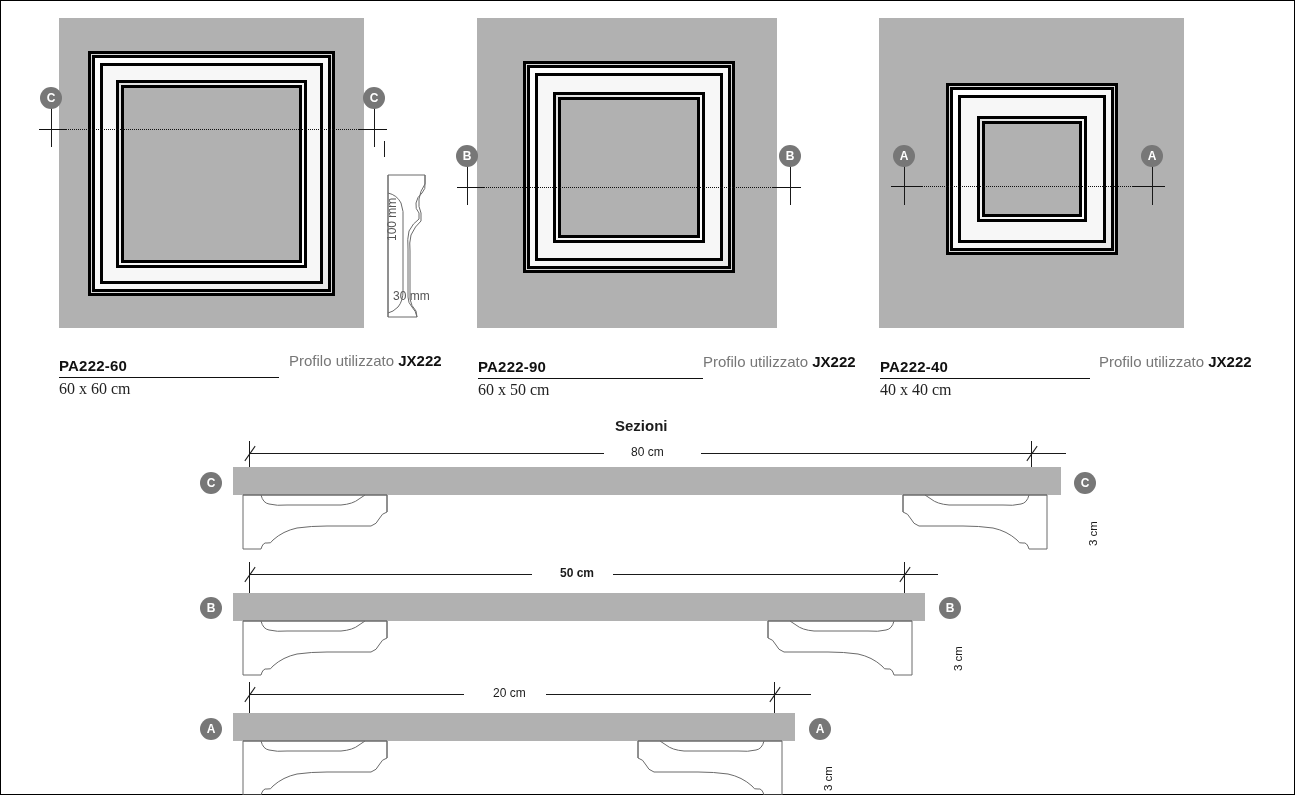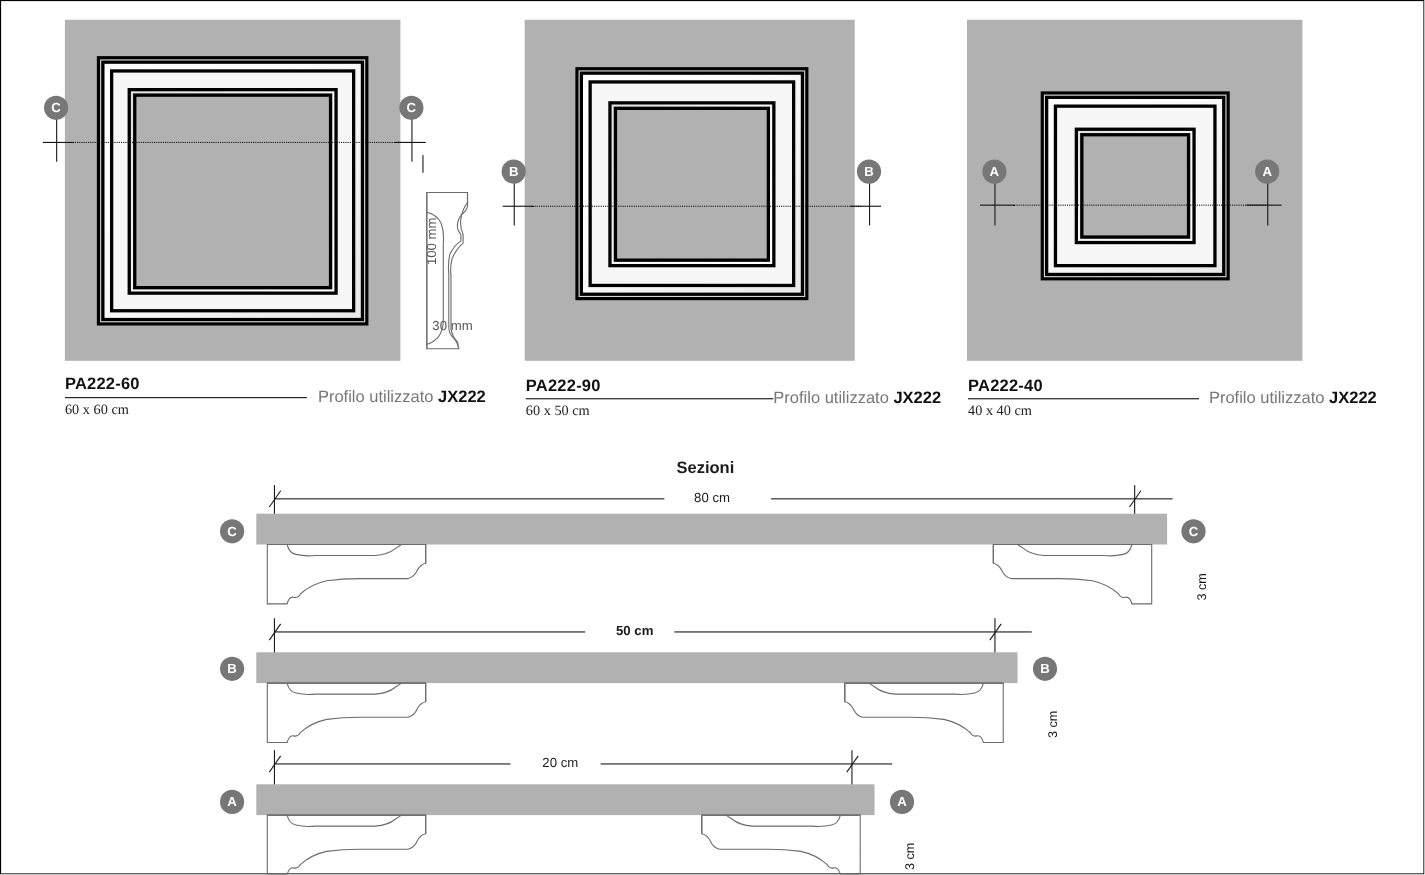--- a/index.html
+++ b/index.html
@@ -64,31 +64,31 @@
     height: 0;
     border-top: 1px dotted #111;
   }
   .cutline-solid {
     position: absolute;
     height: 0;
     border-top: 1px solid #111;
   }
 
   
-  .caption { position: absolute; }
+  .caption { position: absolute; margin-top: 16px; }
   .cap-code {
     font-size: 15px; font-weight: bold; color: #111;
     font-family: "Liberation Sans", sans-serif;
     letter-spacing: .2px;
   }
   .cap-rule {
     height: 0; border-top: 1.5px solid #111; margin-top: 3px;
   }
   .cap-size {
-    font-size: 13px; color: #222; margin-top: 2px;
+    font-size: 16px; color: #222; margin-top: 2px;
     font-family: "Liberation Serif", serif;
   }
   .cap-profile {
     position: absolute;
     font-size: 15px; color: #777;
     white-space: nowrap;
     font-family: Liberation Sans, sans-serif;
   }
   .cap-profile b { color: #111; font-weight: bold; }
 

